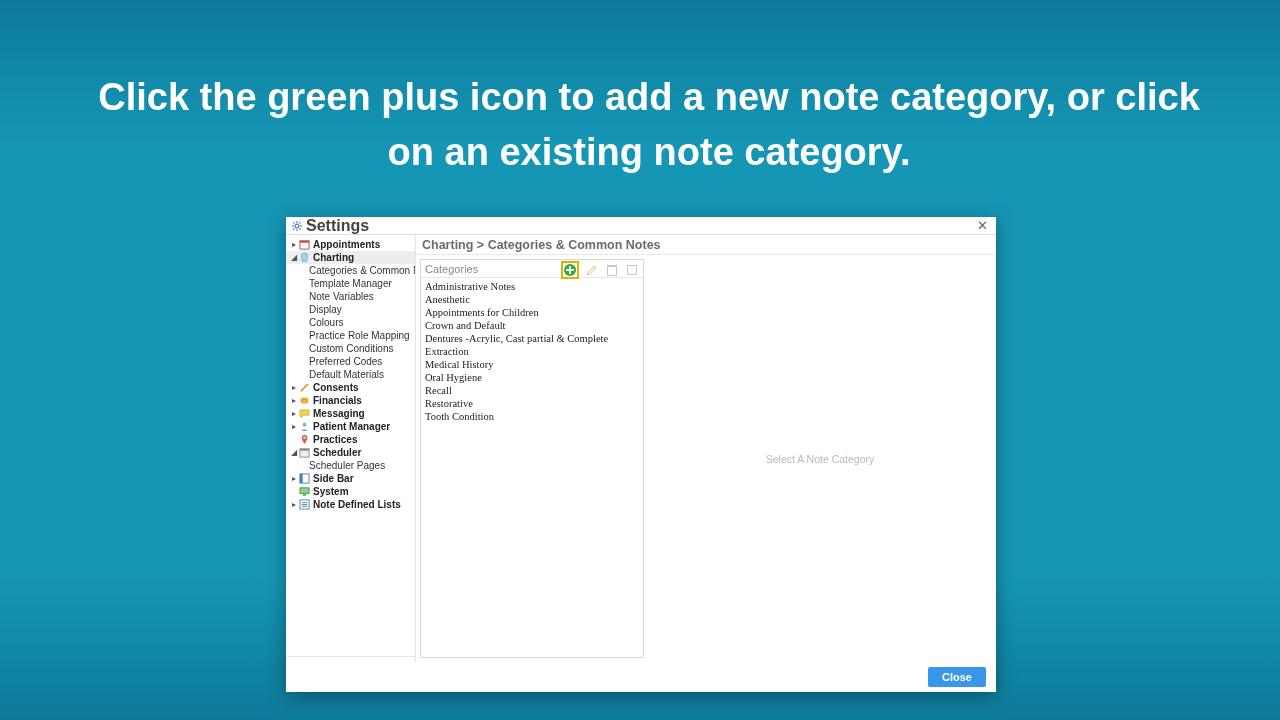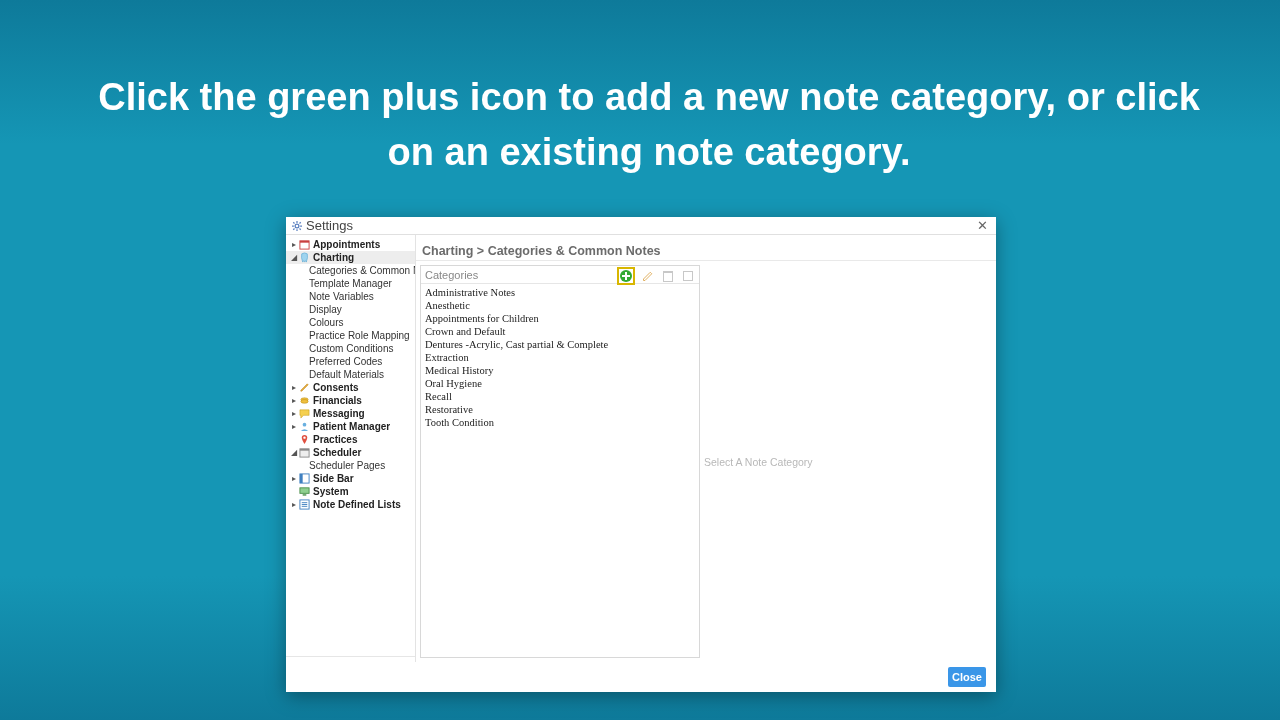--- a/index.html
+++ b/index.html
@@ -39,21 +39,21 @@
     height: 18px;
     display: flex;
     align-items: center;
     padding: 0 6px;
     border-bottom: 1px solid #e0e0e0;
     position: relative;
   }
   .titlebar .gear {
     width: 10px; height: 10px; margin-right: 4px;
   }
-  .titlebar .title { font-size: 13px; color: #444; font-weight: 400; }
+  .titlebar .title { font-size: 16px; color: #444; font-weight: 700; }
   .titlebar .close-x {
     position: absolute; right: 8px; top: 2px;
     font-size: 13px; color: #666; cursor: pointer; line-height: 1;
   }
   .body {
     flex: 1 1 auto;
     display: flex;
     min-height: 0;
   }
   .sidebar {
@@ -102,31 +102,30 @@
     flex-direction: column;
     min-width: 0;
   }
   .breadcrumb {
     height: 20px;
     padding: 3px 6px 0 6px;
     font-size: 12.5px;
     font-weight: 600;
     color: #6b6b6b;
     border-bottom: 1px solid #e9e9e9;
-    margin-top: 6px;
   }
   .content {
     flex: 1;
     display: flex;
     padding: 4px;
     gap: 4px;
     min-height: 0;
   }
   .cats-panel {
-    width: 280px;
+    width: 224px;
     display: flex;
     flex-direction: column;
     border: 1px solid #d8d8d8;
   }
   .cats-head {
     height: 18px;
     display: flex;
     align-items: center;
     padding: 0 4px;
     border-bottom: 1px solid #e6e6e6;
@@ -188,39 +187,40 @@
     padding: 0.5px 0;
     line-height: 12px;
     white-space: nowrap;
     cursor: default;
     font-family: Liberation Serif, serif;
   }
   .right-panel {
     flex: 1;
     display: flex;
     align-items: center;
+    justify-content: center;
   }
   .placeholder {
     color: #b8b8b8;
     font-size: 10.5px;
   }
   .footer {
     height: 30px;
     display: flex;
     align-items: center;
     justify-content: flex-end;
     padding: 0 10px;
   }
   .close-btn {
     background: #3a96e8;
     color: #fff;
     border: none;
     border-radius: 2px;
     font-size: 11px;
-    padding: 4px 4px;
+    padding: 4px 14px;
     font-weight: 600;
     cursor: pointer;
   }
 
   
   .svg { display:block; }
 </style>
 </head>
 <body>
 

